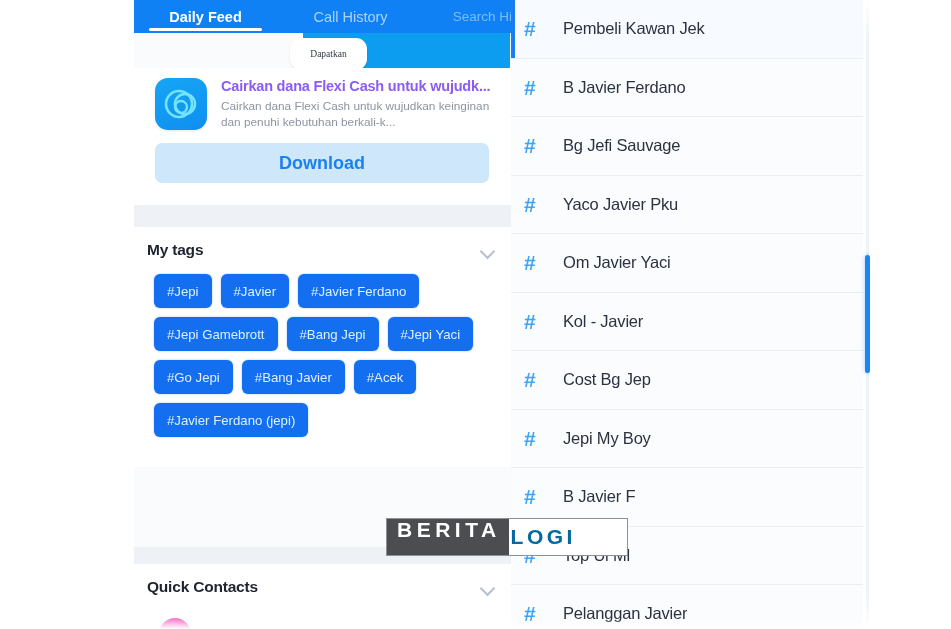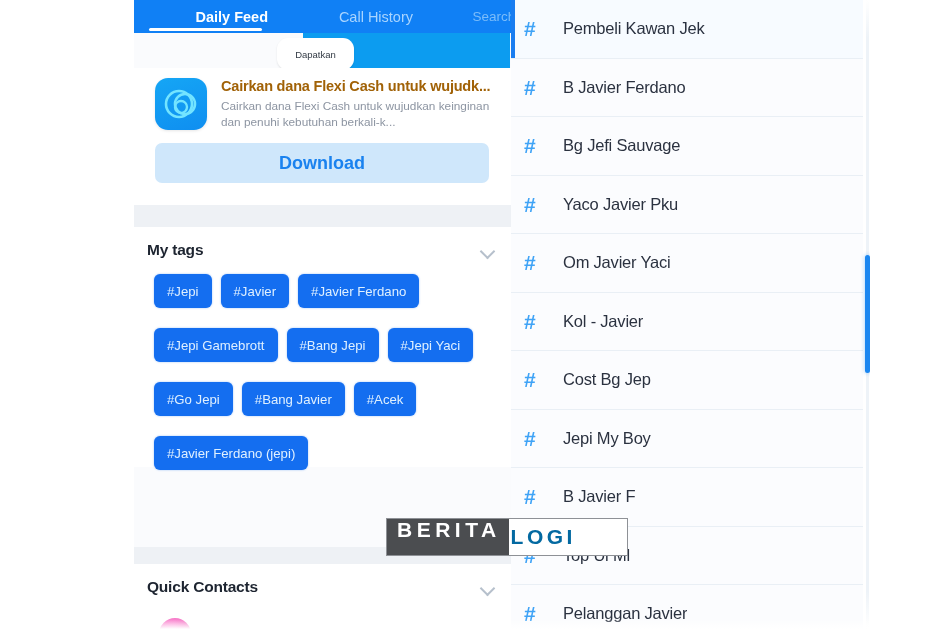--- a/index.html
+++ b/index.html
@@ -20,61 +20,62 @@
   .tabbar{
     position:absolute;left:0;top:0;width:378px;height:33px;
     background:#1080f5;
     display:flex;align-items:center;
   }
   .tab{
     flex:0 0 auto;
     font-size:14.5px;font-weight:bold;
     color:#cfe6ff;
     position:relative;
-    text-align:right;
+    text-align:center;
     padding:0 10px;
   }
   .tab.t1{width:125px;color:#ffffff;}
   .tab.t2{width:125px;color:#a8d4ff;font-weight:normal;}
   .tab.t3{width:128px;color:#7bbcfa;font-weight:normal;font-size:13.5px;}
   .tab.active .tab-underline{
     position:absolute;left:16px;right:16px;bottom:-6px;height:3px;
     background:#ffffff;border-radius:2px;
   }
 
   
   .banner-strip{
     position:absolute;left:170px;top:33px;width:207px;height:35px;
     background:#0c9cf0;
   }
   .dapatkan-pill{
-    position:absolute;left:144px;top:38px;
+    position:absolute;left:157px;top:38px;
     width:77px;height:32px;border-radius:11px;
     background:#ffffff;
     display:flex;align-items:center;justify-content:center;
     font-size:9.5px;color:#333b45;font-weight:normal;
     box-shadow:0 1px 2px rgba(0,0,0,.10);
+    font-family:Liberation Serif, serif;
   }
 
   
   .ad-card{
     position:absolute;left:0;top:68px;width:378px;height:137px;
     background:#ffffff;
   }
   .ad-row{position:absolute;left:22px;top:10px;display:flex;align-items:flex-start;}
   .ad-icon{
     width:52px;height:52px;border-radius:13px;
     background:linear-gradient(160deg,#15a6f5 0%,#0f8ef0 100%);
     position:relative;flex:0 0 auto;overflow:hidden;
     box-shadow:0 1px 3px rgba(0,0,0,.10);
   }
   .ad-icon svg{position:absolute;left:0;top:0;}
   .ad-text{margin-left:14px;width:272px;}
   .ad-title{
-    font-size:14.5px;font-weight:bold;color:#a16207;
+    font-size:14.5px;font-weight:bold;color:#8b5cf6;
     line-height:17px;letter-spacing:-0.2px;
     white-space:nowrap;overflow:hidden;
   }
   .ad-desc{
     font-size:11.8px;color:#8d95a2;line-height:16px;margin-top:3px;
   }
   .download-btn{
     position:absolute;left:22px;top:75px;width:334px;height:40px;
     background:#cfe7fb;border-radius:7px;
     display:flex;align-items:center;justify-content:center;
@@ -98,21 +99,21 @@
   .section-title{font-size:15.5px;font-weight:bold;color:#1d2430;letter-spacing:-0.2px;}
   .chev{width:18px;height:18px;position:relative;}
   .chev:before{
     content:"";position:absolute;left:3px;top:5px;
     width:9px;height:9px;
     border-right:2px solid #b6c0cc;border-bottom:2px solid #b6c0cc;
     transform:rotate(45deg);
   }
   .tag-wrap{
     position:absolute;left:21px;top:47px;width:340px;
-    display:flex;flex-wrap:wrap;gap:20px 9px;
+    display:flex;flex-wrap:wrap;gap:9px 9px;
   }
   .tag{
     height:34px;border-radius:6px;background:#146ef0;
     display:flex;align-items:center;justify-content:center;
     padding:0 13px;
     font-size:13.2px;color:#dff0ff;white-space:nowrap;
     box-shadow:0 0 2px rgba(20,110,240,.45);
   }
   .showall-btn{
     position:absolute;left:16px;top:252px;width:340px;height:45px;

